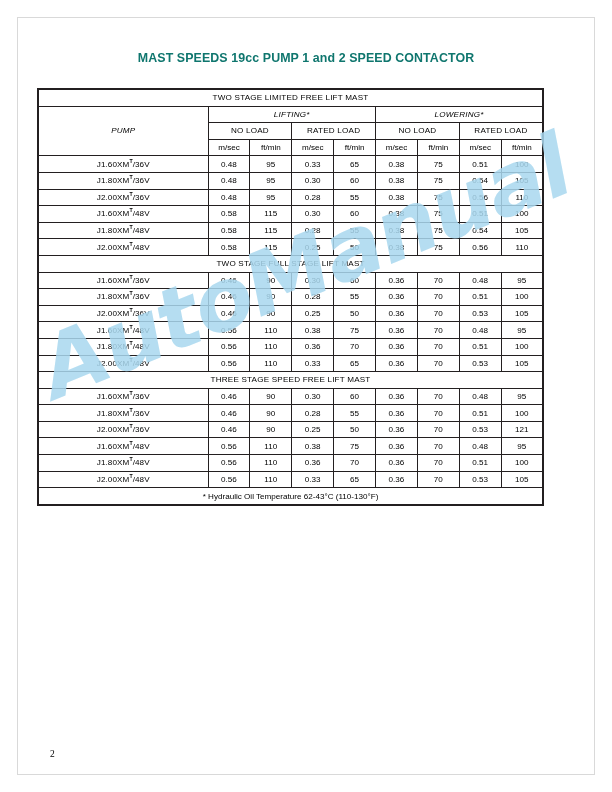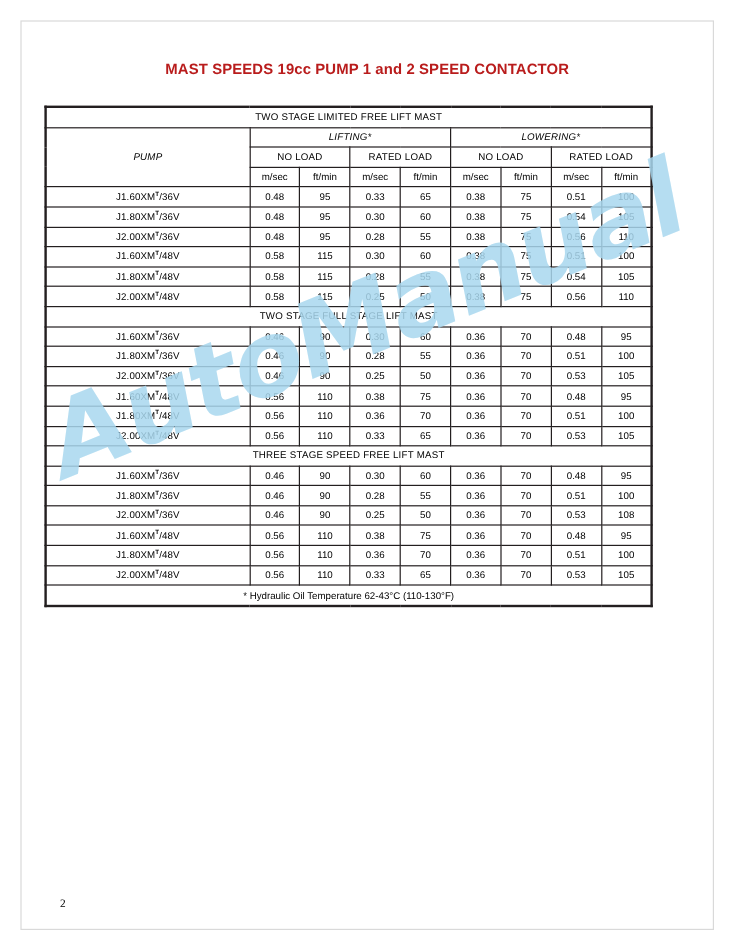--- a/index.html
+++ b/index.html
@@ -62,21 +62,21 @@
 
   
   .doc-title {
     position: absolute;
     left: 0;
     top: 51px;
     width: 612px;
     text-align: center;
     font-size: 12.4px;
     font-weight: bold;
-    color: #b91c1c;
+    color: #0f766e;
     letter-spacing: 0.1px;
   }
 
   
   .spec-table-wrap {
     position: absolute;
     left: 37px;
     top: 88px;
     width: 505px;
     z-index: 2;
@@ -385,21 +385,21 @@
           </tr>
           <tr>
             <td class="model-cell">J2.00XM<sup class="tm">T</sup>/36V</td>
             <td class="val">0.46</td>
             <td class="val">90</td>
             <td class="val">0.25</td>
             <td class="val">50</td>
             <td class="val">0.36</td>
             <td class="val">70</td>
             <td class="val">0.53</td>
-            <td class="val">108</td>
+            <td class="val">121</td>
           </tr>
           <tr>
             <td class="model-cell">J1.60XM<sup class="tm">T</sup>/48V</td>
             <td class="val">0.56</td>
             <td class="val">110</td>
             <td class="val">0.38</td>
             <td class="val">75</td>
             <td class="val">0.36</td>
             <td class="val">70</td>
             <td class="val">0.48</td>

